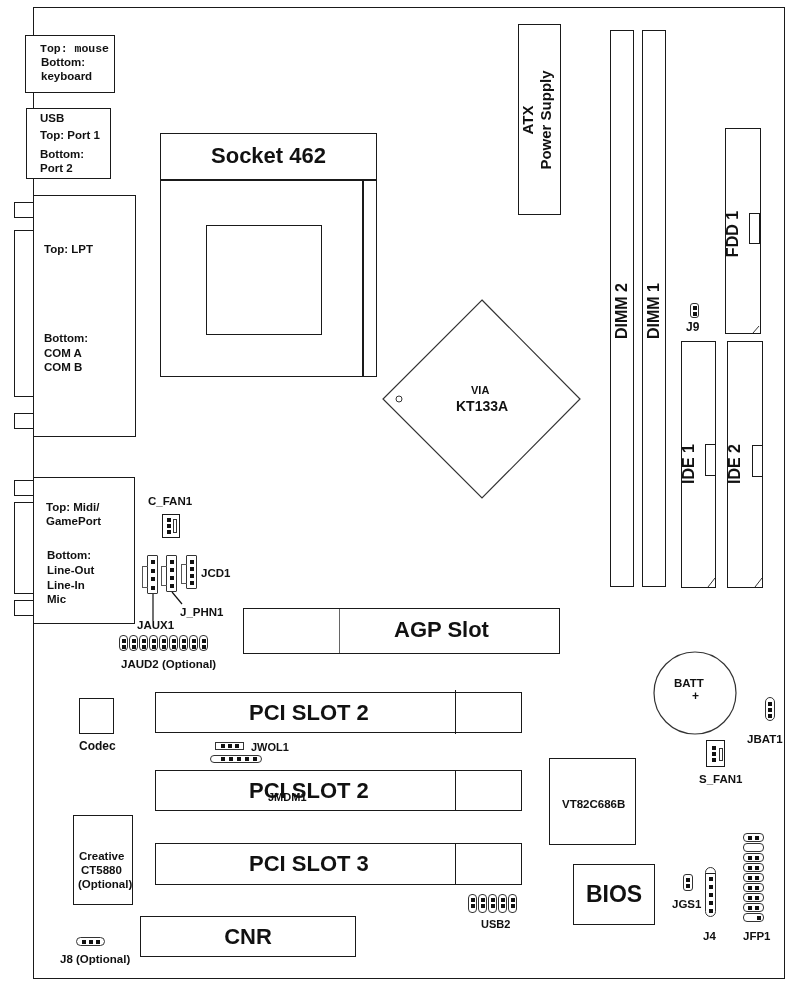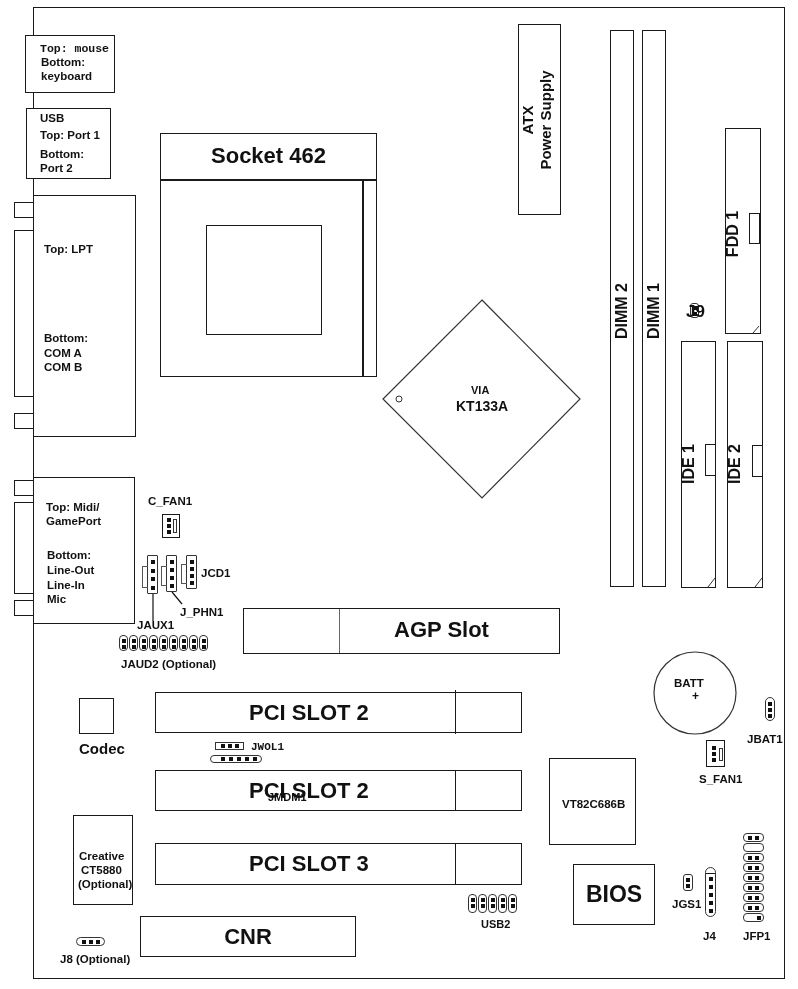--- a/index.html
+++ b/index.html
@@ -79,21 +79,21 @@
 
 <div class="box" style="left:725px; top:128px; width:36px; height:206px;">
   <div class="vert" style="left:-22px; top:95px; width:60px; height:20px; font-size:16px;">FDD 1</div>
 </div>
 <div class="box" style="left:749px; top:213px; width:11px; height:31px;"></div>
 
 <div class="hdr" style="left:690px; top:303px; width:9px; height:15px;">
   <span class="pin" style="left:1.5px; top:2px;"></span>
   <span class="pin" style="left:1.5px; top:8px;"></span>
 </div>
-<div class="lbl" style="left:686px; top:302px; font-size:17px;">J9</div>
+<div class="lbl" style="left:686px; top:321px; font-size:12px;">J9</div>
 
 <div class="box" style="left:681px; top:341px; width:35px; height:247px;">
   <div class="vert" style="left:-22px; top:112px; width:60px; height:20px; font-size:16px;">IDE 1</div>
 </div>
 <div class="box" style="left:705px; top:444px; width:11px; height:32px;"></div>
 <div class="box" style="left:727px; top:341px; width:36px; height:247px;">
   <div class="vert" style="left:-22px; top:112px; width:60px; height:20px; font-size:16px;">IDE 2</div>
 </div>
 <div class="box" style="left:752px; top:445px; width:11px; height:32px;"></div>
 
@@ -183,41 +183,41 @@
     </div>
   </div>
 <div class="lbl" style="left:121px; top:658px; font-size:11.5px;">JAUD2 (Optional)</div>
 
 <div class="box" style="left:243px; top:608px; width:317px; height:46px;">
   <div class="lbl" style="left:150px; top:8px; font-size:22px;">AGP Slot</div>
 </div>
 <div class="vline" style="left:339px; top:609px; width:1px; height:44px; background:#666;"></div>
 
 <div class="box" style="left:79px; top:698px; width:35px; height:36px;"></div>
-<div class="lbl" style="left:79px; top:740px; font-size:15px;">Codec</div>
+<div class="lbl" style="left:79px; top:740px; font-size:12px;">Codec</div>
 
 <div class="box" style="left:155px; top:692px; width:367px; height:41px;">
   <div class="lbl" style="left:93px; top:7px; font-size:22px;">PCI SLOT 2</div>
 </div>
 <div class="vline" style="left:455px; top:690px; width:1px; height:44px;"></div>
 <div class="box" style="left:155px; top:770px; width:367px; height:41px;">
   <div class="lbl" style="left:93px; top:7px; font-size:22px;">PCI SLOT 2</div>
 </div>
 <div class="vline" style="left:455px; top:770px; width:1px; height:41px;"></div>
 <div class="box" style="left:155px; top:843px; width:367px; height:42px;">
   <div class="lbl" style="left:93px; top:7px; font-size:22px;">PCI SLOT 3</div>
 </div>
 <div class="vline" style="left:455px; top:843px; width:1px; height:42px;"></div>
 
 <div class="abs" style="left:215px; top:742px; width:29px; height:8px; border:1px solid #333;">
   <span class="pin" style="left:5px; top:1px; width:4px; height:4px;"></span>
   <span class="pin" style="left:12px; top:1px; width:4px; height:4px;"></span>
   <span class="pin" style="left:19px; top:1px; width:4px; height:4px;"></span>
 </div>
-<div class="lbl" style="left:251px; top:741px; font-size:11px;font-family:Liberation Mono, monospace;">JWOL1</div>
+<div class="lbl" style="left:251px; top:741px; font-size:11px;">JWOL1</div>
 <div class="abs" style="left:210px; top:755px; width:52px; height:8px; border:1px solid #333; border-radius:5px;">
   <span class="pin" style="left:10px; top:1px; width:4px; height:4px;"></span>
   <span class="pin" style="left:18px; top:1px; width:4px; height:4px;"></span>
   <span class="pin" style="left:26px; top:1px; width:4px; height:4px;"></span>
   <span class="pin" style="left:34px; top:1px; width:4px; height:4px;"></span>
   <span class="pin" style="left:42px; top:1px; width:4px; height:4px;"></span>
 </div>
 <div class="lbl" style="left:268px; top:755px; font-size:11px;margin-top:36px;">JMDM1</div>
 
 <div class="box" style="left:73px; top:815px; width:60px; height:90px;">

